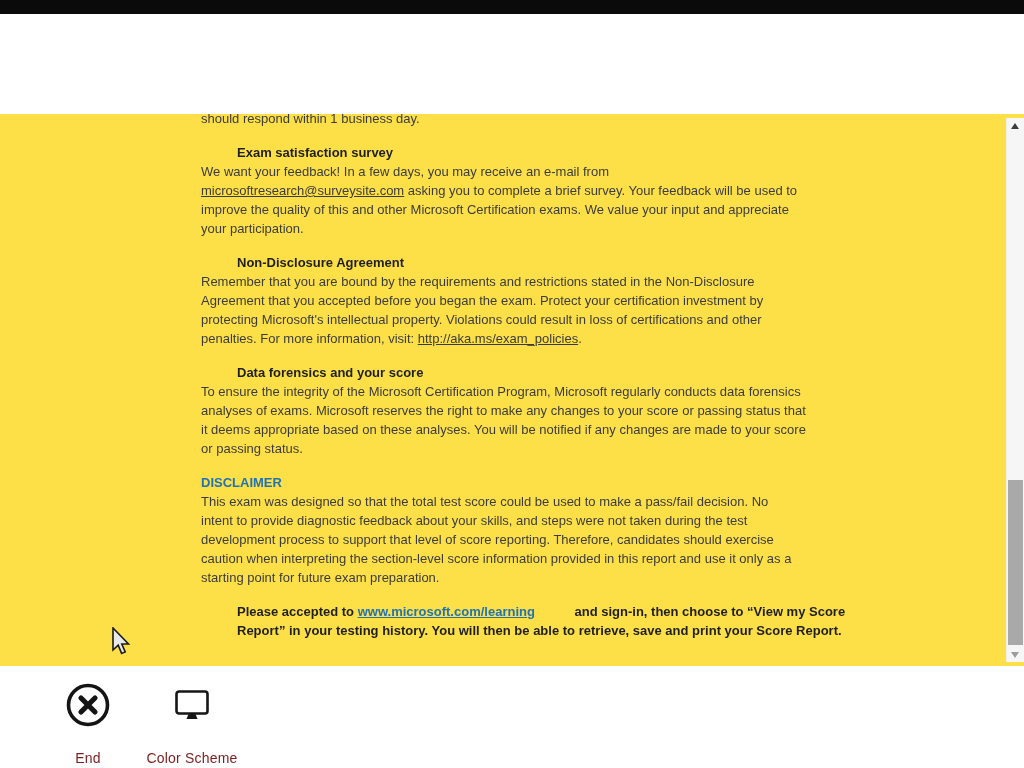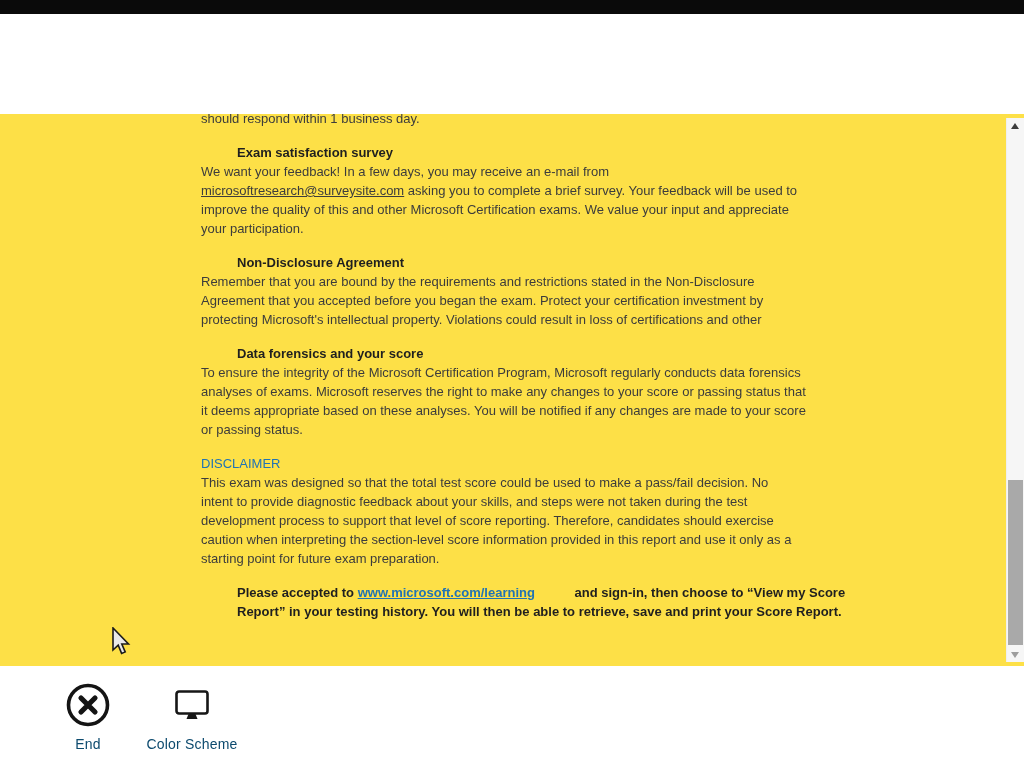--- a/index.html
+++ b/index.html
@@ -17,21 +17,21 @@
     position:absolute;left:0;top:114px;width:1000px;height:552px;
     overflow:hidden;background:#fde047;padding-left:28px;
   }
   .doc-content{
     margin-top:-5px;padding-left:173px;width:672px;
     font-size:13px;line-height:19px;color:#3c3c3c;
   }
   .block{margin-bottom:15px;}
   .line{white-space:pre;height:19px;}
   .run-bold{font-weight:bold;color:#1f1f1f;margin-left:36px;}
-  .run-blue{font-weight:normal;color:#2173b4;}
+  .run-blue{font-weight:bold;color:#2173b4;}
   .run-link{text-decoration:underline;color:inherit;cursor:pointer;}
   .run-link-blue{font-weight:bold;color:#2173b4;text-decoration:underline;cursor:pointer;}
   a{color:inherit;}
   
   .scrollbar{
     position:absolute;left:1006px;top:118px;width:17px;height:544px;
     background:#f6f6f6;border-left:1px solid #efefef;
   }
   .sb-btn{position:absolute;left:0;width:17px;height:16px;background:#f6f6f6;cursor:pointer;}
   .sb-btn.up{top:0;}
@@ -49,21 +49,21 @@
   .sb-thumb{
     position:absolute;left:1px;top:362px;width:15px;height:165px;
     background:#a9a9a9;cursor:grab;
   }
   
   .tool-btn{position:absolute;text-align:center;cursor:pointer;}
   .end-btn{left:58px;top:681px;width:60px;}
   .cs-btn{left:136px;top:681px;width:112px;}
   .icon-wrap{height:47px;display:flex;align-items:center;justify-content:center;}
   .tool-label{
-    margin-top:8px;font-size:14px;color:#0c4a6e;letter-spacing:0.2px;
+    margin-top:22px;font-size:14px;color:#7f1d1d;letter-spacing:0.2px;
   }
   
   .cursor{position:absolute;left:111px;top:627px;width:20px;height:30px;pointer-events:none;}
 </style>
 </head>
 <body>
 
 <div class="top-bar"></div>
 
 <div class="doc-viewport">
@@ -76,20 +76,21 @@
         <div class="line"><span>We want your feedback! In a few days, you may receive an e-mail from</span></div>
         <div class="line"><a class="run-link">microsoftresearch@surveysite.com</a><span> asking you to complete a brief survey. Your feedback will be used to</span></div>
         <div class="line"><span>improve the quality of this and other Microsoft Certification exams. We value your input and appreciate</span></div>
         <div class="line"><span>your participation.</span></div>
       </div>
       <div class="block">
         <div class="line"><span class="run-bold">Non-Disclosure Agreement</span></div>
         <div class="line"><span>Remember that you are bound by the requirements and restrictions stated in the Non-Disclosure</span></div>
         <div class="line"><span>Agreement that you accepted before you began the exam. Protect your certification investment by</span></div>
         <div class="line"><span>protecting Microsoft's intellectual property. Violations could result in loss of certifications and other</span></div>
+        <div class="line"><span>penalties. For more information, visit: </span><a class="run-link">http://aka.ms/exam_policies</a><span>.</span></div>
       </div>
       <div class="block">
         <div class="line"><span class="run-bold">Data forensics and your score</span></div>
         <div class="line"><span>To ensure the integrity of the Microsoft Certification Program, Microsoft regularly conducts data forensics</span></div>
         <div class="line"><span>analyses of exams. Microsoft reserves the right to make any changes to your score or passing status that</span></div>
         <div class="line"><span>it deems appropriate based on these analyses. You will be notified if any changes are made to your score</span></div>
         <div class="line"><span>or passing status.</span></div>
       </div>
       <div class="block">
         <div class="line"><span class="run-blue">DISCLAIMER</span></div>

